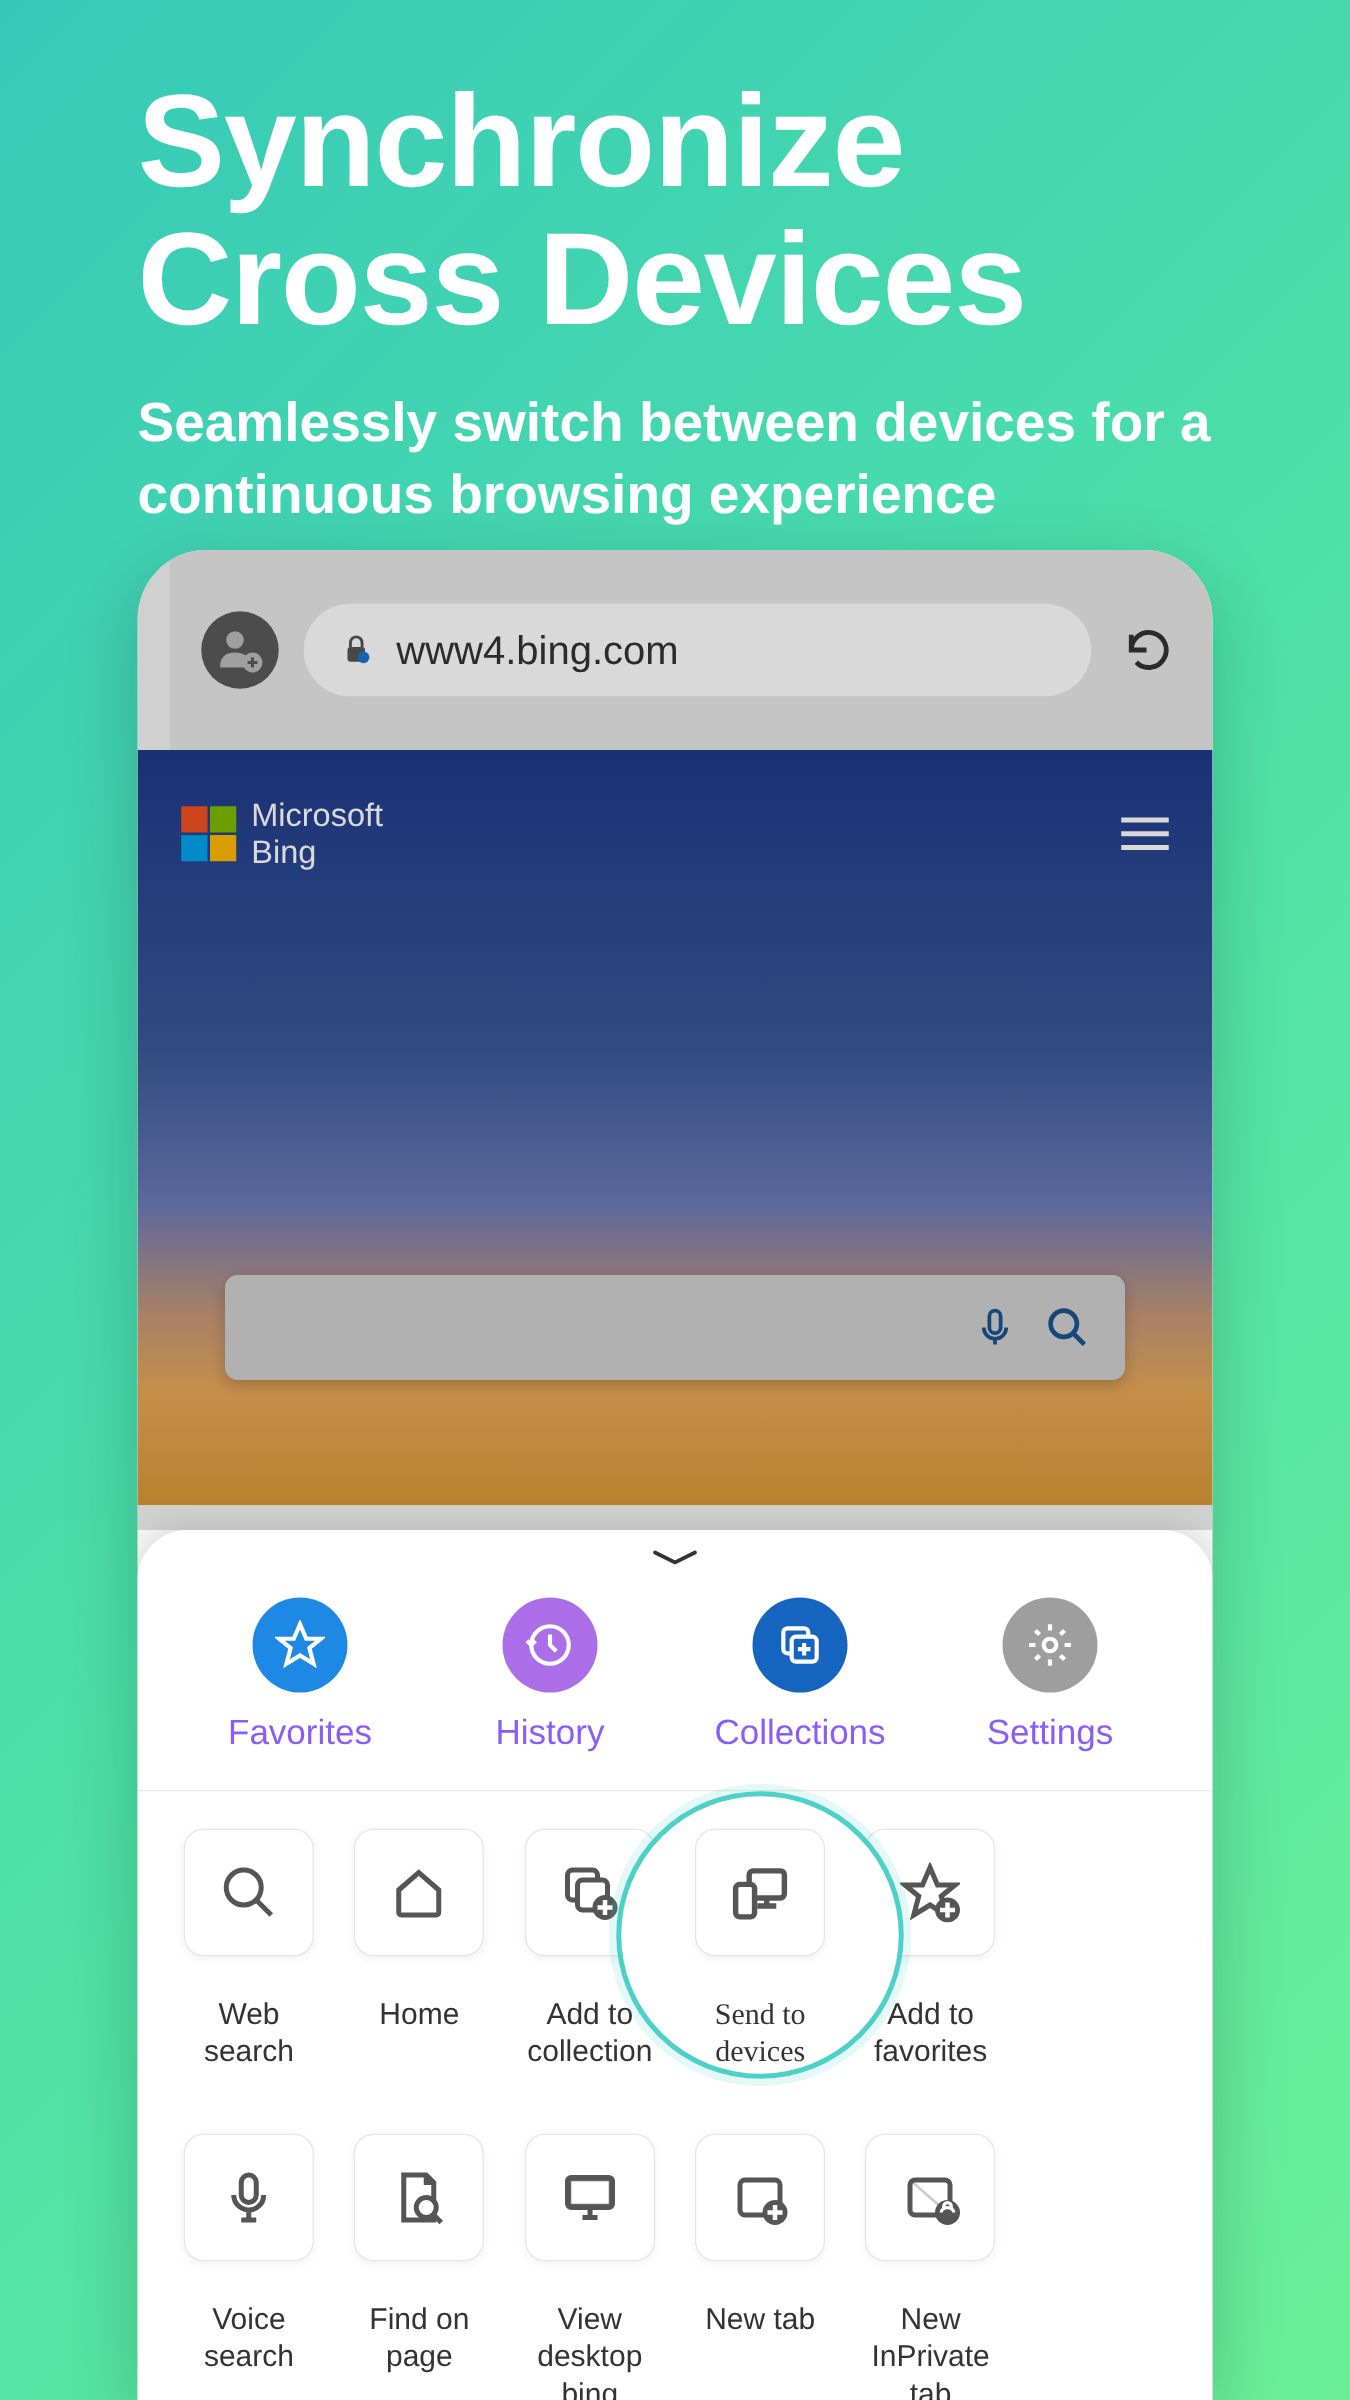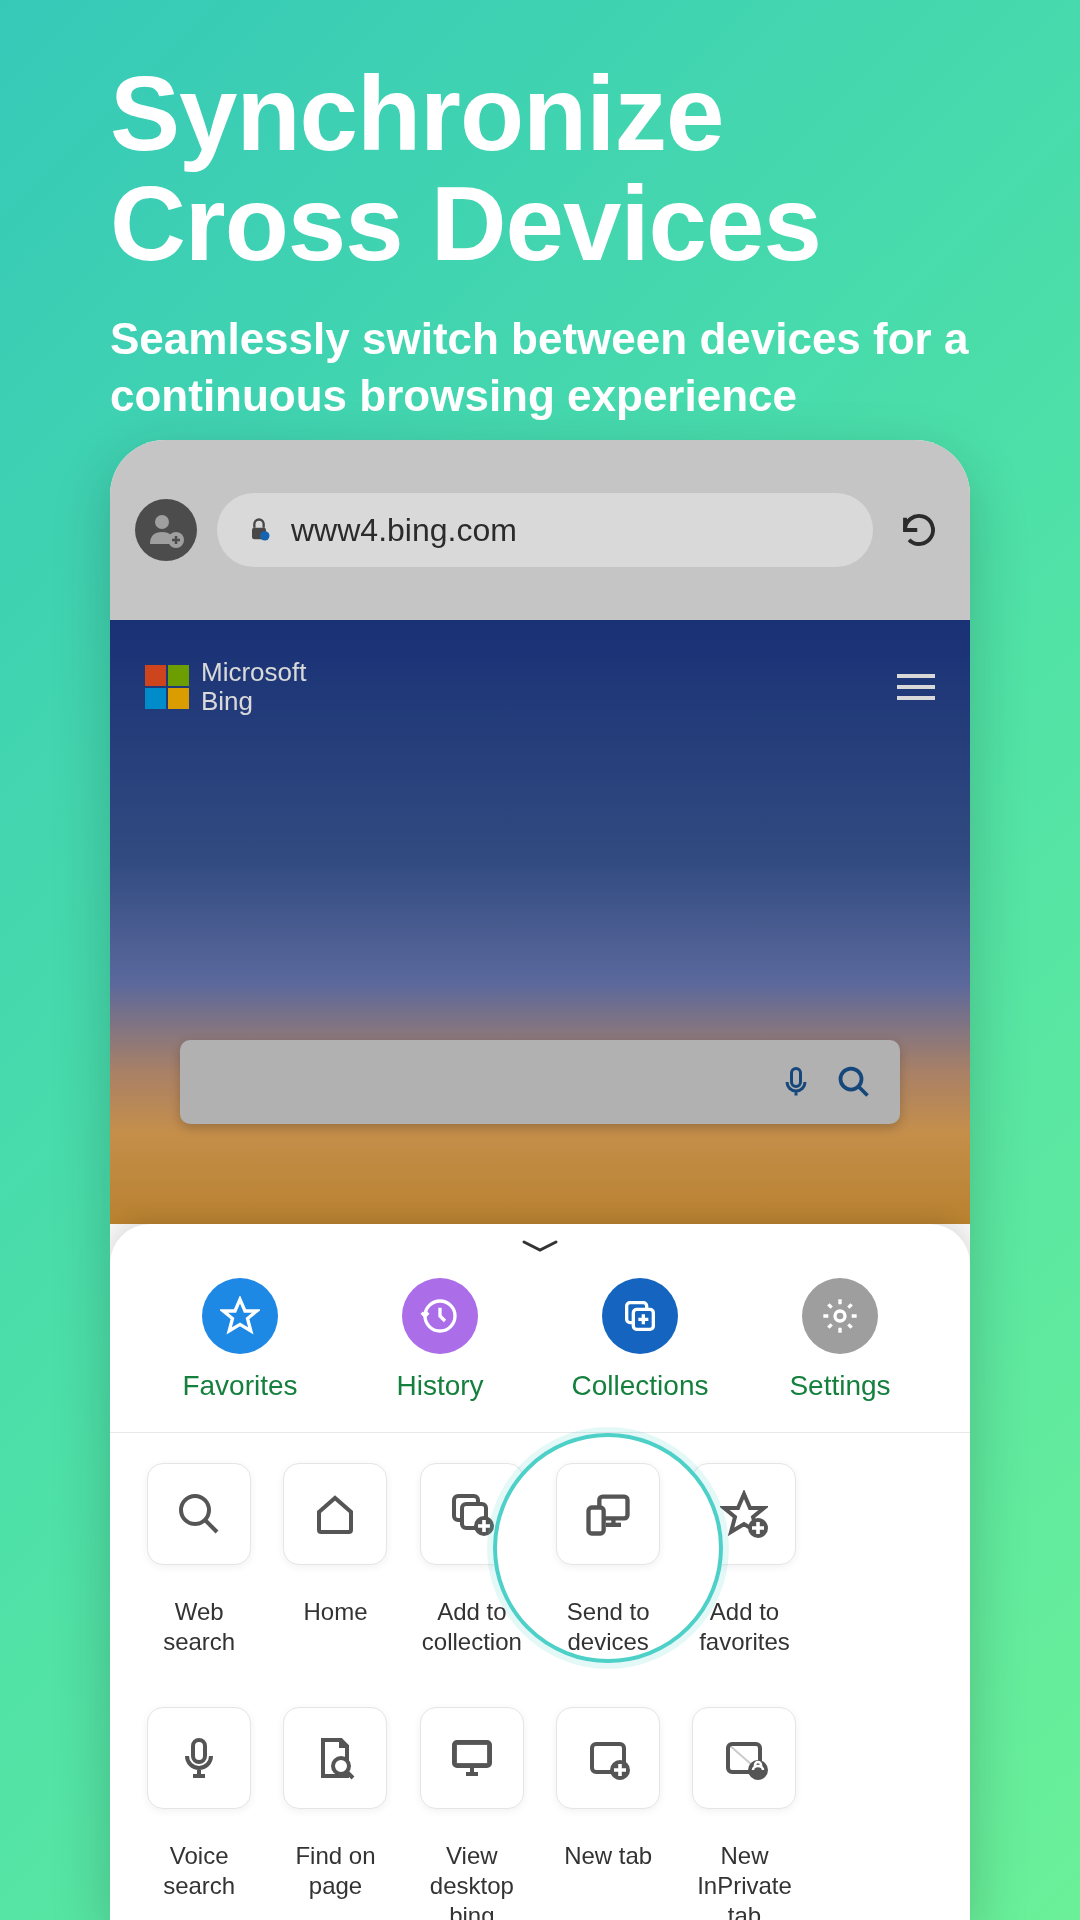--- a/index.html
+++ b/index.html
@@ -43,26 +43,27 @@
 }
 .phone-dim {
   position: absolute;
   inset: 0;
   background: rgba(0,0,0,0.15);
   z-index: 5;
   pointer-events: none;
   height: 784px;
 }
 .top-bar {
-  height: 180px;
+  height: 160px;
   background: #e8e8e8;
   display: flex;
   align-items: center;
   padding: 16px 25px;
   gap: 20px;
+  margin-left: 26px;
 }
 .avatar {
   width: 62px;
   height: 62px;
   border-radius: 50%;
   background: #5a5a5a;
   display: flex;
   align-items: center;
   justify-content: center;
 }
@@ -186,21 +187,21 @@
 .quick-circle {
   width: 76px;
   height: 76px;
   border-radius: 50%;
   display: flex;
   align-items: center;
   justify-content: center;
 }
 .quick-label {
   font-size: 28px;
-  color: #15803d;
+  color: #8b5cf6;
 }
 .action-grid {
   padding: 30px 30px;
   display: grid;
   grid-template-columns: repeat(6, 1fr);
   gap: 24px 18px;
   row-gap: 50px;
 }
 .action-item {
   display: flex;
@@ -241,20 +242,21 @@
   box-shadow: 0 0 0 6px rgba(77,208,199,0.15);
 }
 .action-item.highlighted .action-tile {
   position: relative;
   z-index: 2;
 }
 .action-item.highlighted .action-label {
   position: relative;
   z-index: 2;
   font-weight: 500;
+  font-family: Liberation Serif, serif;
 }
 .action-item.highlighted {
   z-index: 3;
 }
 </style>
 </head>
 <body>
 
 <div class="promo-heading">
   <div class="promo-title">Synchronize Cross Devices</div>

